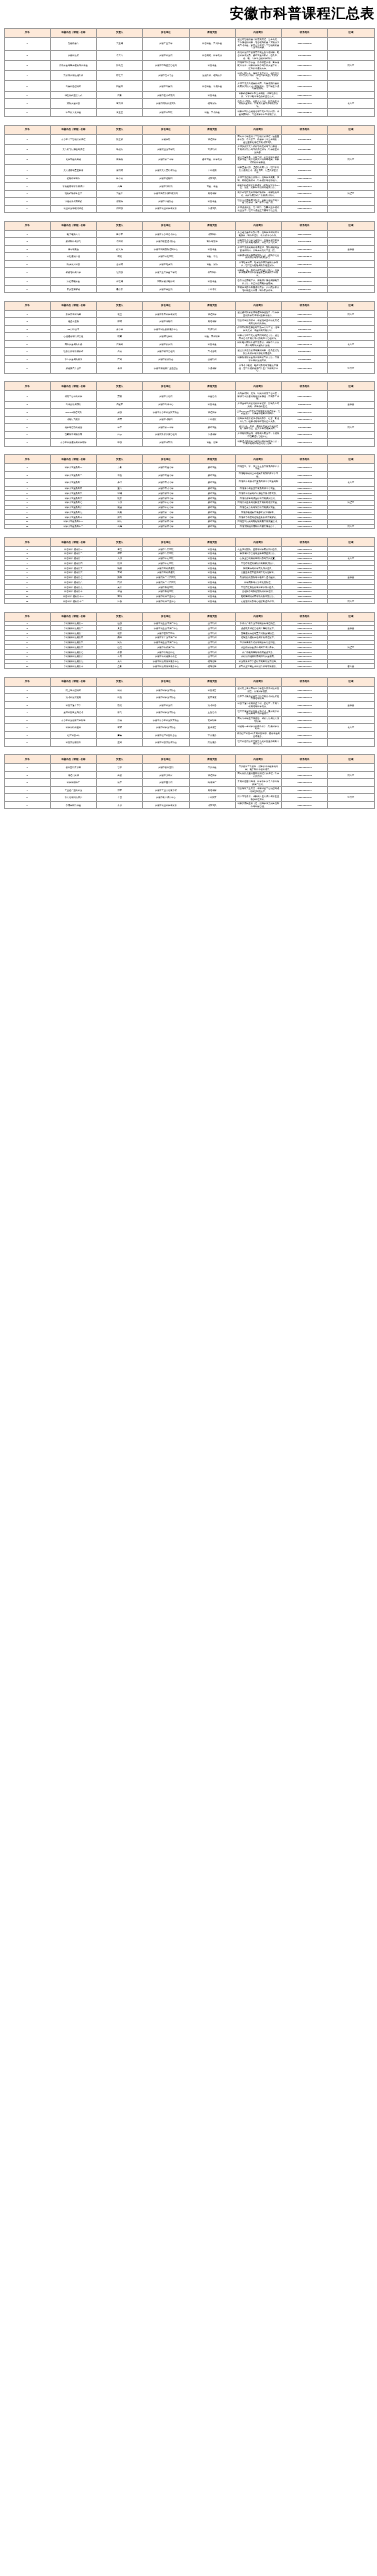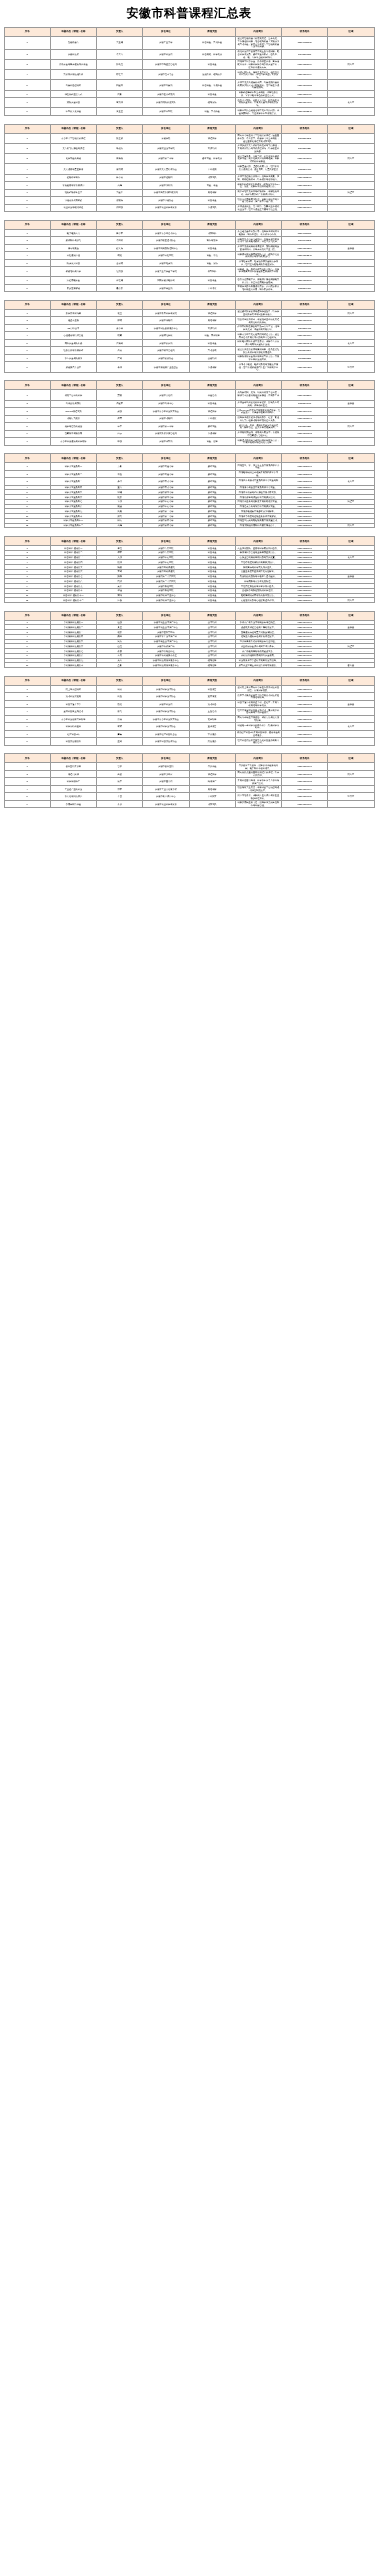--- a/index.html
+++ b/index.html
@@ -7,24 +7,24 @@
     font-family:"Liberation Sans","DejaVu Sans",sans-serif;
     width:378px;
     color:#000;
   }
   .page{
     width:378px;
     box-sizing:border-box;
     padding:0 3.2px;
   }
   .doc-title{
-    text-align:center;
+    text-align:right;
     font-family:"Liberation Serif","DejaVu Serif",serif;
     font-weight:bold;
-    font-size:12px;
+    font-size:14px;
     letter-spacing:0.5px;
     padding:5.4px 0 4.3px 0;
   }
   table.tbl{
     border-collapse:collapse;
     width:371px;
     margin:0 auto 7.6px auto;
     table-layout:fixed;
   }
   table.tbl td, table.tbl th{

